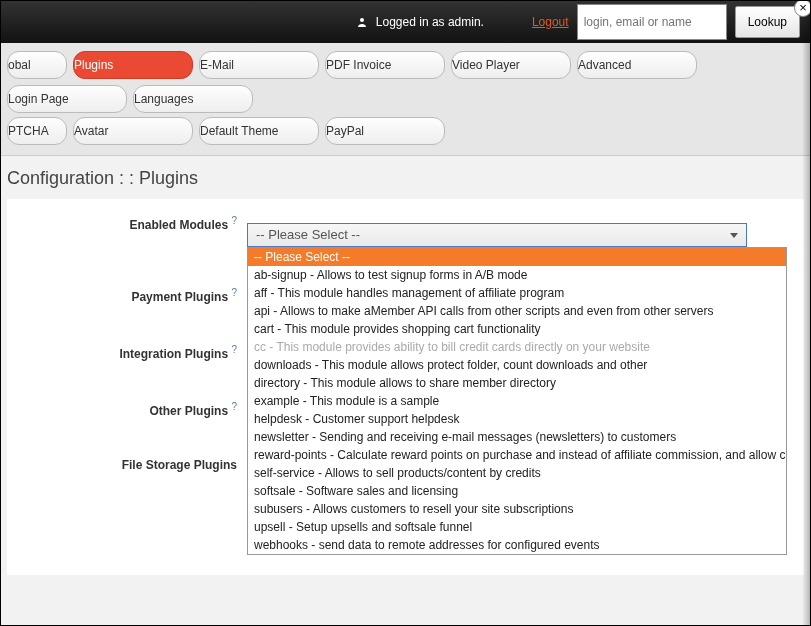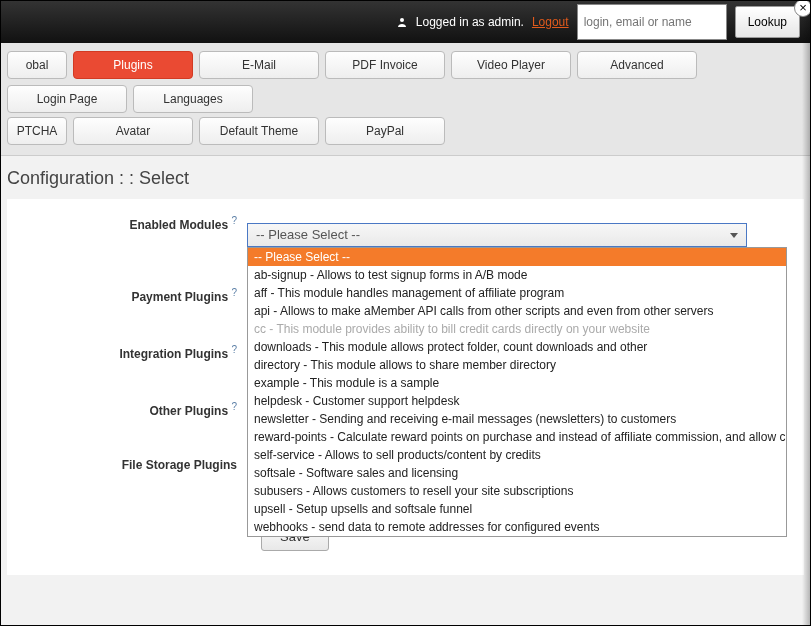--- a/index.html
+++ b/index.html
@@ -21,21 +21,21 @@
     height: 42px;
     display: flex;
     justify-content: flex-end;
     align-items: center;
     padding: 8px 10px;
     gap: 8px;
     color: #fff;
     font-size: 12px;
   }
   .topbar .user-icon { width: 12px; height: 12px; display: inline-block; }
-  .topbar .logout { color: #e05a1c; text-decoration: underline; cursor: pointer; }
+  .topbar .logout { color: #e05a1c; text-decoration: underline; cursor: pointer; margin-left: 40px; }
   .topbar input[type="text"] {
     height: 36px;
     width: 150px;
     padding: 2px 6px;
     font-size: 12px;
     border: 1px solid #888;
     background: #fff;
     color: #777;
   }
   .topbar .lookup-btn {
@@ -53,24 +53,23 @@
     background: #e6e6e6;
     border-bottom: 1px solid #ccc;
     padding: 8px 6px 6px 6px;
   }
   .tabs-row { display: flex; flex-wrap: wrap; gap: 6px; margin-bottom: 4px; }
   .tab {
     border: 1px solid #bbb;
     background: linear-gradient(#fefefe, #eee);
     padding: 6px 0;
     width: 120px;
-    text-align: center;
     font-size: 12px;
     color: #333;
-    border-radius: 4px;
+    border-radius: 12px;
     cursor: pointer;
   }
   .tab.active {
     background: #ea4a33;
     border-color: #d23a23;
     color: #fff;
   }
   .tab.narrow { width: 60px; }
 
   
@@ -215,36 +214,37 @@
       <div class="tab">Languages</div>
     </div>
   <div class="tabs-row" id="tabs-row-2">
       <div class="tab narrow">PTCHA</div>
       <div class="tab">Avatar</div>
       <div class="tab">Default Theme</div>
       <div class="tab">PayPal</div>
     </div>
 </div>
 
-<div class="page-title">Configuration : : Select</div>
+<div class="page-title">Configuration : : Plugins</div>
 
 <div class="form-wrap">
 
   <div class="form-row">
     <div class="form-label">
       <span>Enabled Modules</span>
       <sup class="help">?</sup>
     </div>
     <div class="form-control-area">
       <div class="select-box">-- Please Select --</div>
       <div class="dropdown" id="dropdown">
           <div class="dd-option highlight">-- Please Select --</div>
           <div class="dd-option">ab-signup - Allows to test signup forms in A/B mode</div>
           <div class="dd-option">aff - This module handles management of affiliate program</div>
           <div class="dd-option">api - Allows to make aMember API calls from other scripts and even from other servers</div>
+          <div class="dd-option">cart - This module provides shopping cart functionality</div>
           <div class="dd-option disabled">cc - This module provides ability to bill credit cards directly on your website</div>
           <div class="dd-option">downloads - This module allows protect folder, count downloads and other</div>
           <div class="dd-option">directory - This module allows to share member directory</div>
           <div class="dd-option">example - This module is a sample</div>
           <div class="dd-option">helpdesk - Customer support helpdesk</div>
           <div class="dd-option">newsletter - Sending and receiving e-mail messages (newsletters) to customers</div>
           <div class="dd-option">reward-points - Calculate reward points on purchase and instead of affiliate commission, and allow customers to u</div>
           <div class="dd-option">self-service - Allows to sell products/content by credits</div>
           <div class="dd-option">softsale - Software sales and licensing</div>
           <div class="dd-option">subusers - Allows customers to resell your site subscriptions</div>

